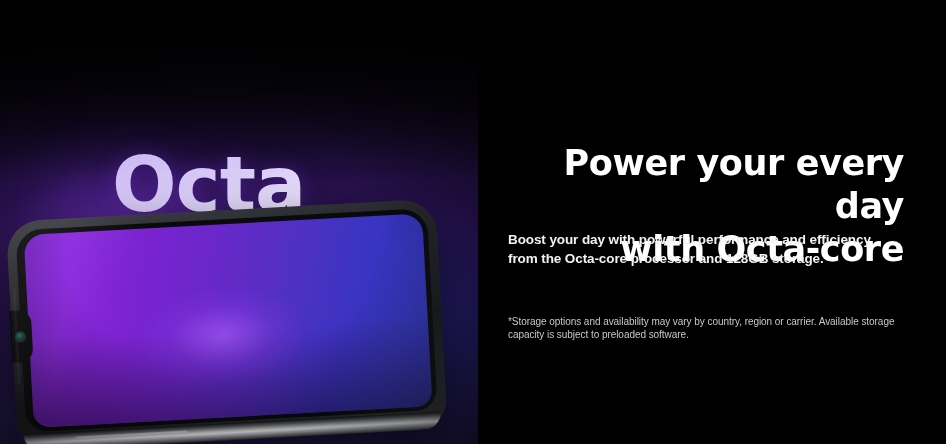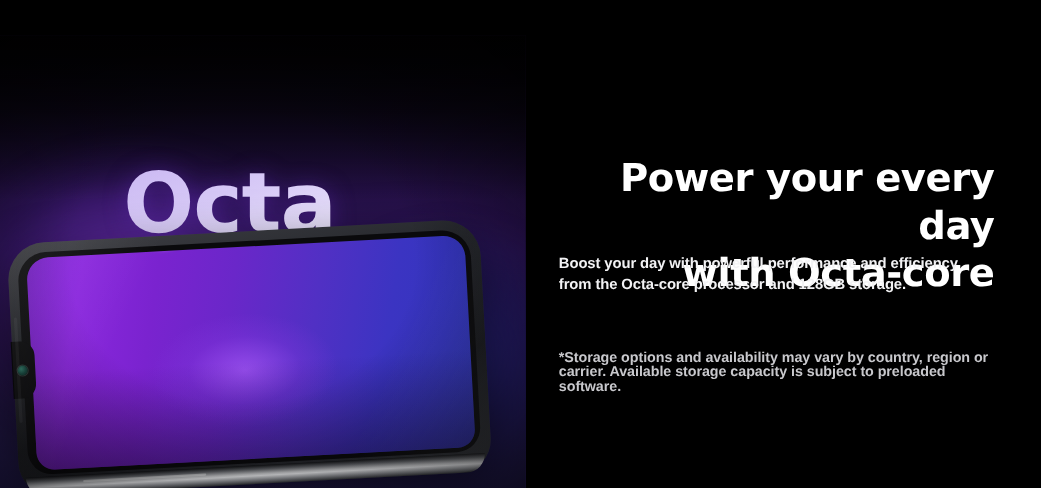--- a/index.html
+++ b/index.html
@@ -303,22 +303,22 @@
     letter-spacing: -0.1px;
     color: #f2f2f4;
   }
 
   #disclaimer {
     position: absolute;
     top: 305px;
     left: 0;
     width: 398px;
     font-family: "Liberation Sans", sans-serif;
-    font-weight: 700;
-    font-size: 13px;
+    font-weight: 400;
+    font-size: 10px;
     line-height: 13px;
     letter-spacing: -0.05px;
     color: #c8c8cc;
   }
 </style>
 </head>
 <body>
 
 <div id="banner">
 

